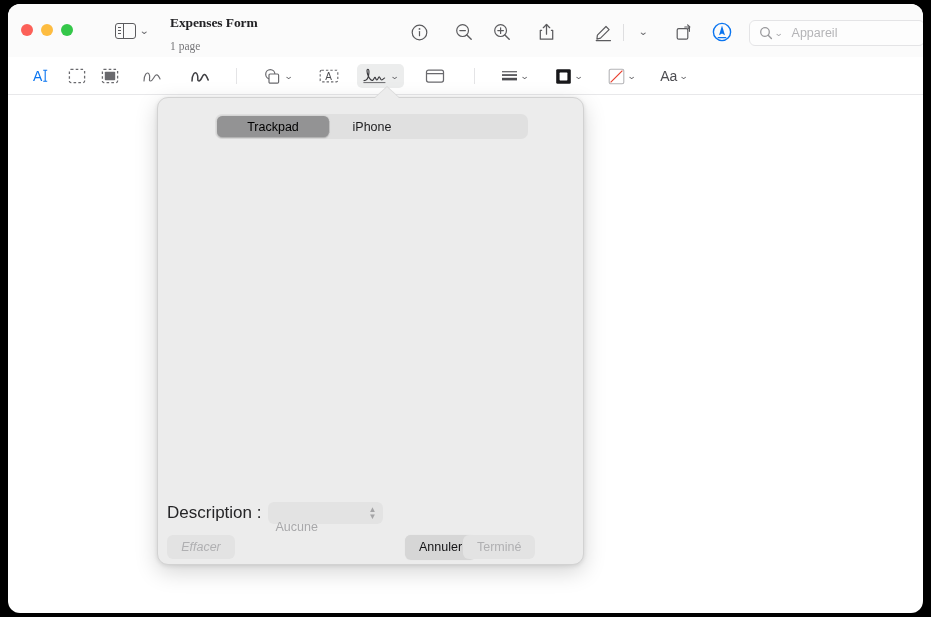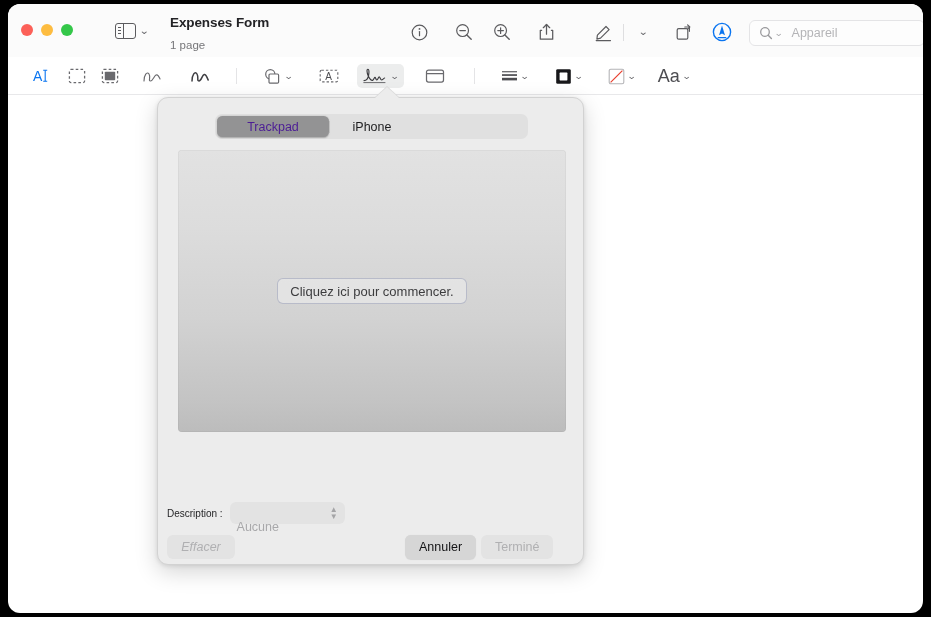--- a/index.html
+++ b/index.html
@@ -85,20 +85,21 @@
     color: #68686c;
     line-height: 1;
     transform: scaleX(1.25);
   }
 
   
   #doc-title-group {
     position: absolute;
     left: 162px;
     top: 11px;
+    font-family: Liberation Serif, serif;
   }
   #doc-title {
     font-size: 13.5px;
     font-weight: bold;
     color: #232326;
     letter-spacing: -0.1px;
   }
   #doc-subtitle {
     font-size: 11.5px;
     color: #767679;
@@ -177,21 +178,21 @@
     line-height: 1;
   }
   .mk-sep {
     position: absolute;
     top: 11px;
     width: 1px;
     height: 16px;
     background: #e4e4e6;
   }
   #aa-label {
-    font-size: 18px;
+    font-size: 14px;
     color: #4d4d51;
   }
 
   
   #popover {
     position: absolute;
     left: 149px;
     top: 93px;
     width: 427px;
     height: 468px;
@@ -229,21 +230,21 @@
     display: flex;
     align-items: center;
     justify-content: center;
     font-size: 12.5px;
     color: #1d1d1f;
     border-radius: 5.5px;
     position: relative;
   }
   .tab.selected {
     background: #939394;
-    color: #4c1d95;
+    color: #000000;
     box-shadow: 0 0.5px 1.5px rgba(0,0,0,0.25);
   }
   .tab-divider {
     width: 1px;
     height: 12px;
     background: #cbcbcb;
   }
 
   
   #sig-canvas {
@@ -290,21 +291,21 @@
   
   #desc-row {
     position: absolute;
     left: 9px;
     top: 404px;
     display: flex;
     align-items: center;
     gap: 7px;
   }
   #desc-label {
-    font-size: 10px;
+    font-size: 17px;
     color: #252527;
   }
   #desc-select {
     width: 115px;
     height: 22px;
     border-radius: 6px;
     background: #e3e3e3;
     display: flex;
     align-items: center;
     padding: 0 7px;
@@ -341,21 +342,21 @@
     background: #e3e3e3;
     color: #b0b0b2;
   }
   .pop-btn.enabled {
     background: #d6d6d6;
     color: #141416;
     box-shadow: 0 0.5px 1px rgba(0,0,0,0.10);
   }
   #btn-effacer  { left: 9px;   top: 437px; min-width: 68px; font-style: italic; }
   #btn-annuler  { left: 247px; top: 437px; min-width: 67px; }
-  #btn-termine  { left: 323px; top: 437px; min-width: 70px; }
+  #btn-termine  { left: 305px; top: 437px; min-width: 70px; }
 </style>
 </head>
 <body>
 
 <div id="window">
 
   <div id="titlebar">
 
     <div id="traffic-lights">
       <div class="tl red"></div>
@@ -552,23 +553,20 @@
 
   <div id="popover">
     <div id="popover-arrow"></div>
 
     <div id="tab-bar">
       <div class="tab selected" style="width:112px">Trackpad</div>
       <div class="tab-divider"></div>
       <div class="tab" style="width:84px">iPhone</div>
     </div>
 
-    <div id="sig-canvas">
-      <div id="start-btn">Cliquez ici pour commencer.</div>
-    </div>
 
 
     <div id="desc-row">
       <span id="desc-label">Description :</span>
       <div id="desc-select">
         <span id="desc-value">Aucune</span>
         <span id="desc-chev">▲<br>▼</span>
       </div>
     </div>
 

